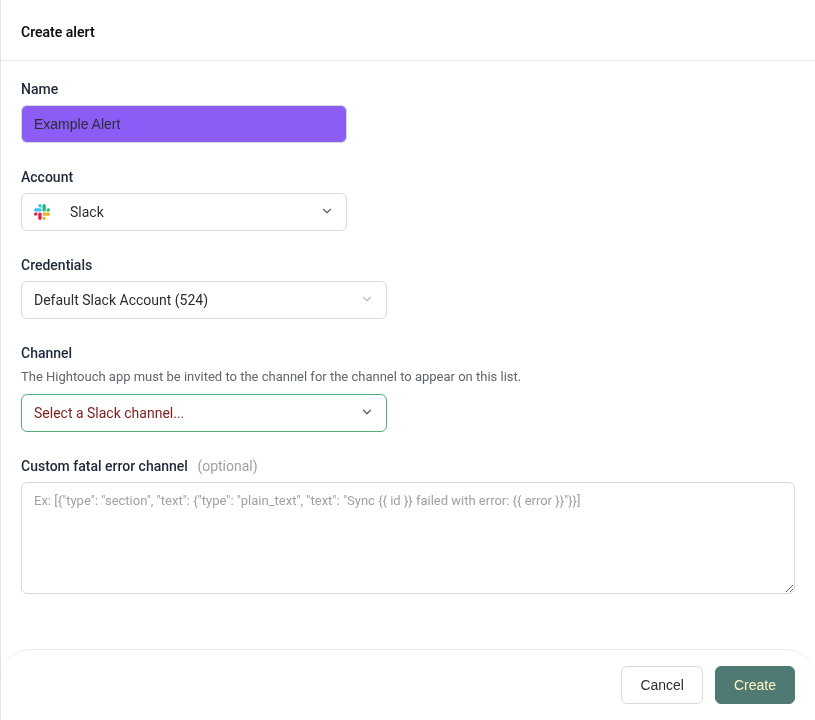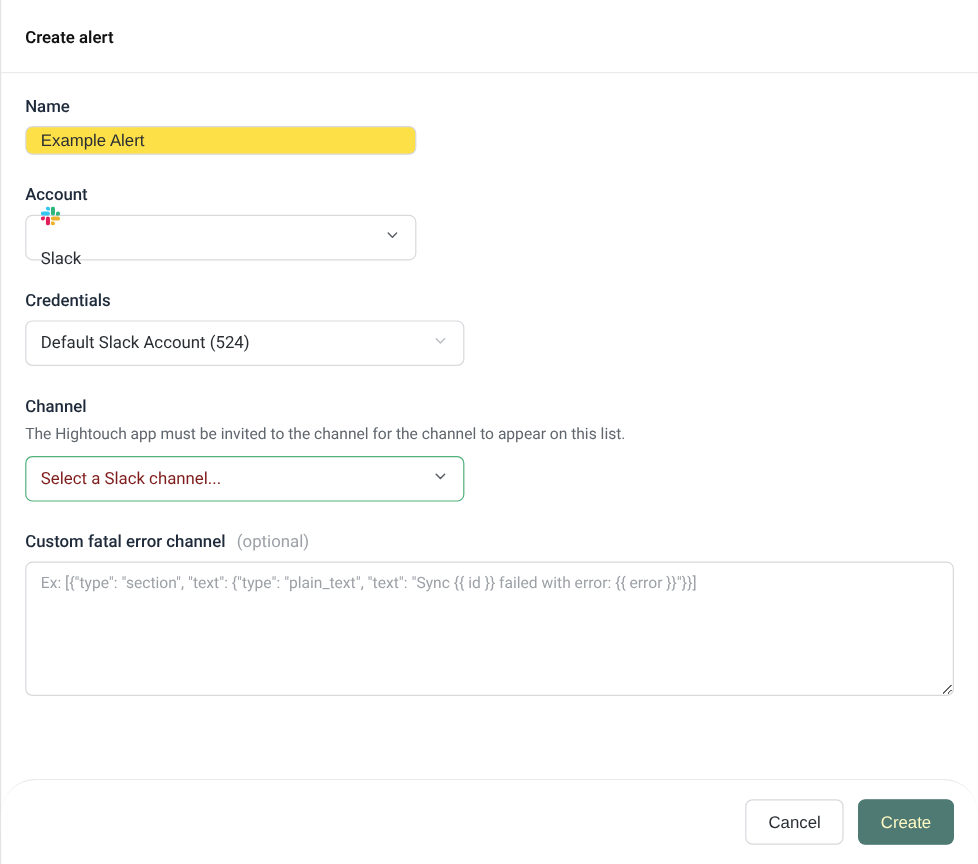--- a/index.html
+++ b/index.html
@@ -44,46 +44,45 @@
       margin-left: 6px;
     }
     .field-help {
       font-size: 13px;
       color: #60666d;
       margin-top: 2px;
       margin-bottom: 10px;
     }
     .text-input {
       width: 326px;
-      height: 24px;
+      height: 38px;
       border: 1px solid #d7d9dc;
       border-radius: 6px;
       padding: 4px 12px;
       font-size: 14px;
       color: #2a2e33;
-      background: #fde047;
+      background: #8b5cf6;
     }
     .select-control {
       display: flex;
       align-items: center;
       justify-content: space-between;
       border: 1px solid #d7d9dc;
       border-radius: 6px;
       height: 38px;
       padding: 0 12px;
       background: #fff;
       cursor: pointer;
       font-size: 14px;
       color: #2a2e33;
     }
     .select-control .left {
       display: flex;
-      align-items: flex-start;
+      align-items: flex-end;
       gap: 20px;
-      flex-direction: column;
     }
     .select-platform {
       width: 326px;
     }
     .select-credentials {
       width: 366px;
     }
     .select-channel {
       width: 366px;
       border-color: #50b07b;

